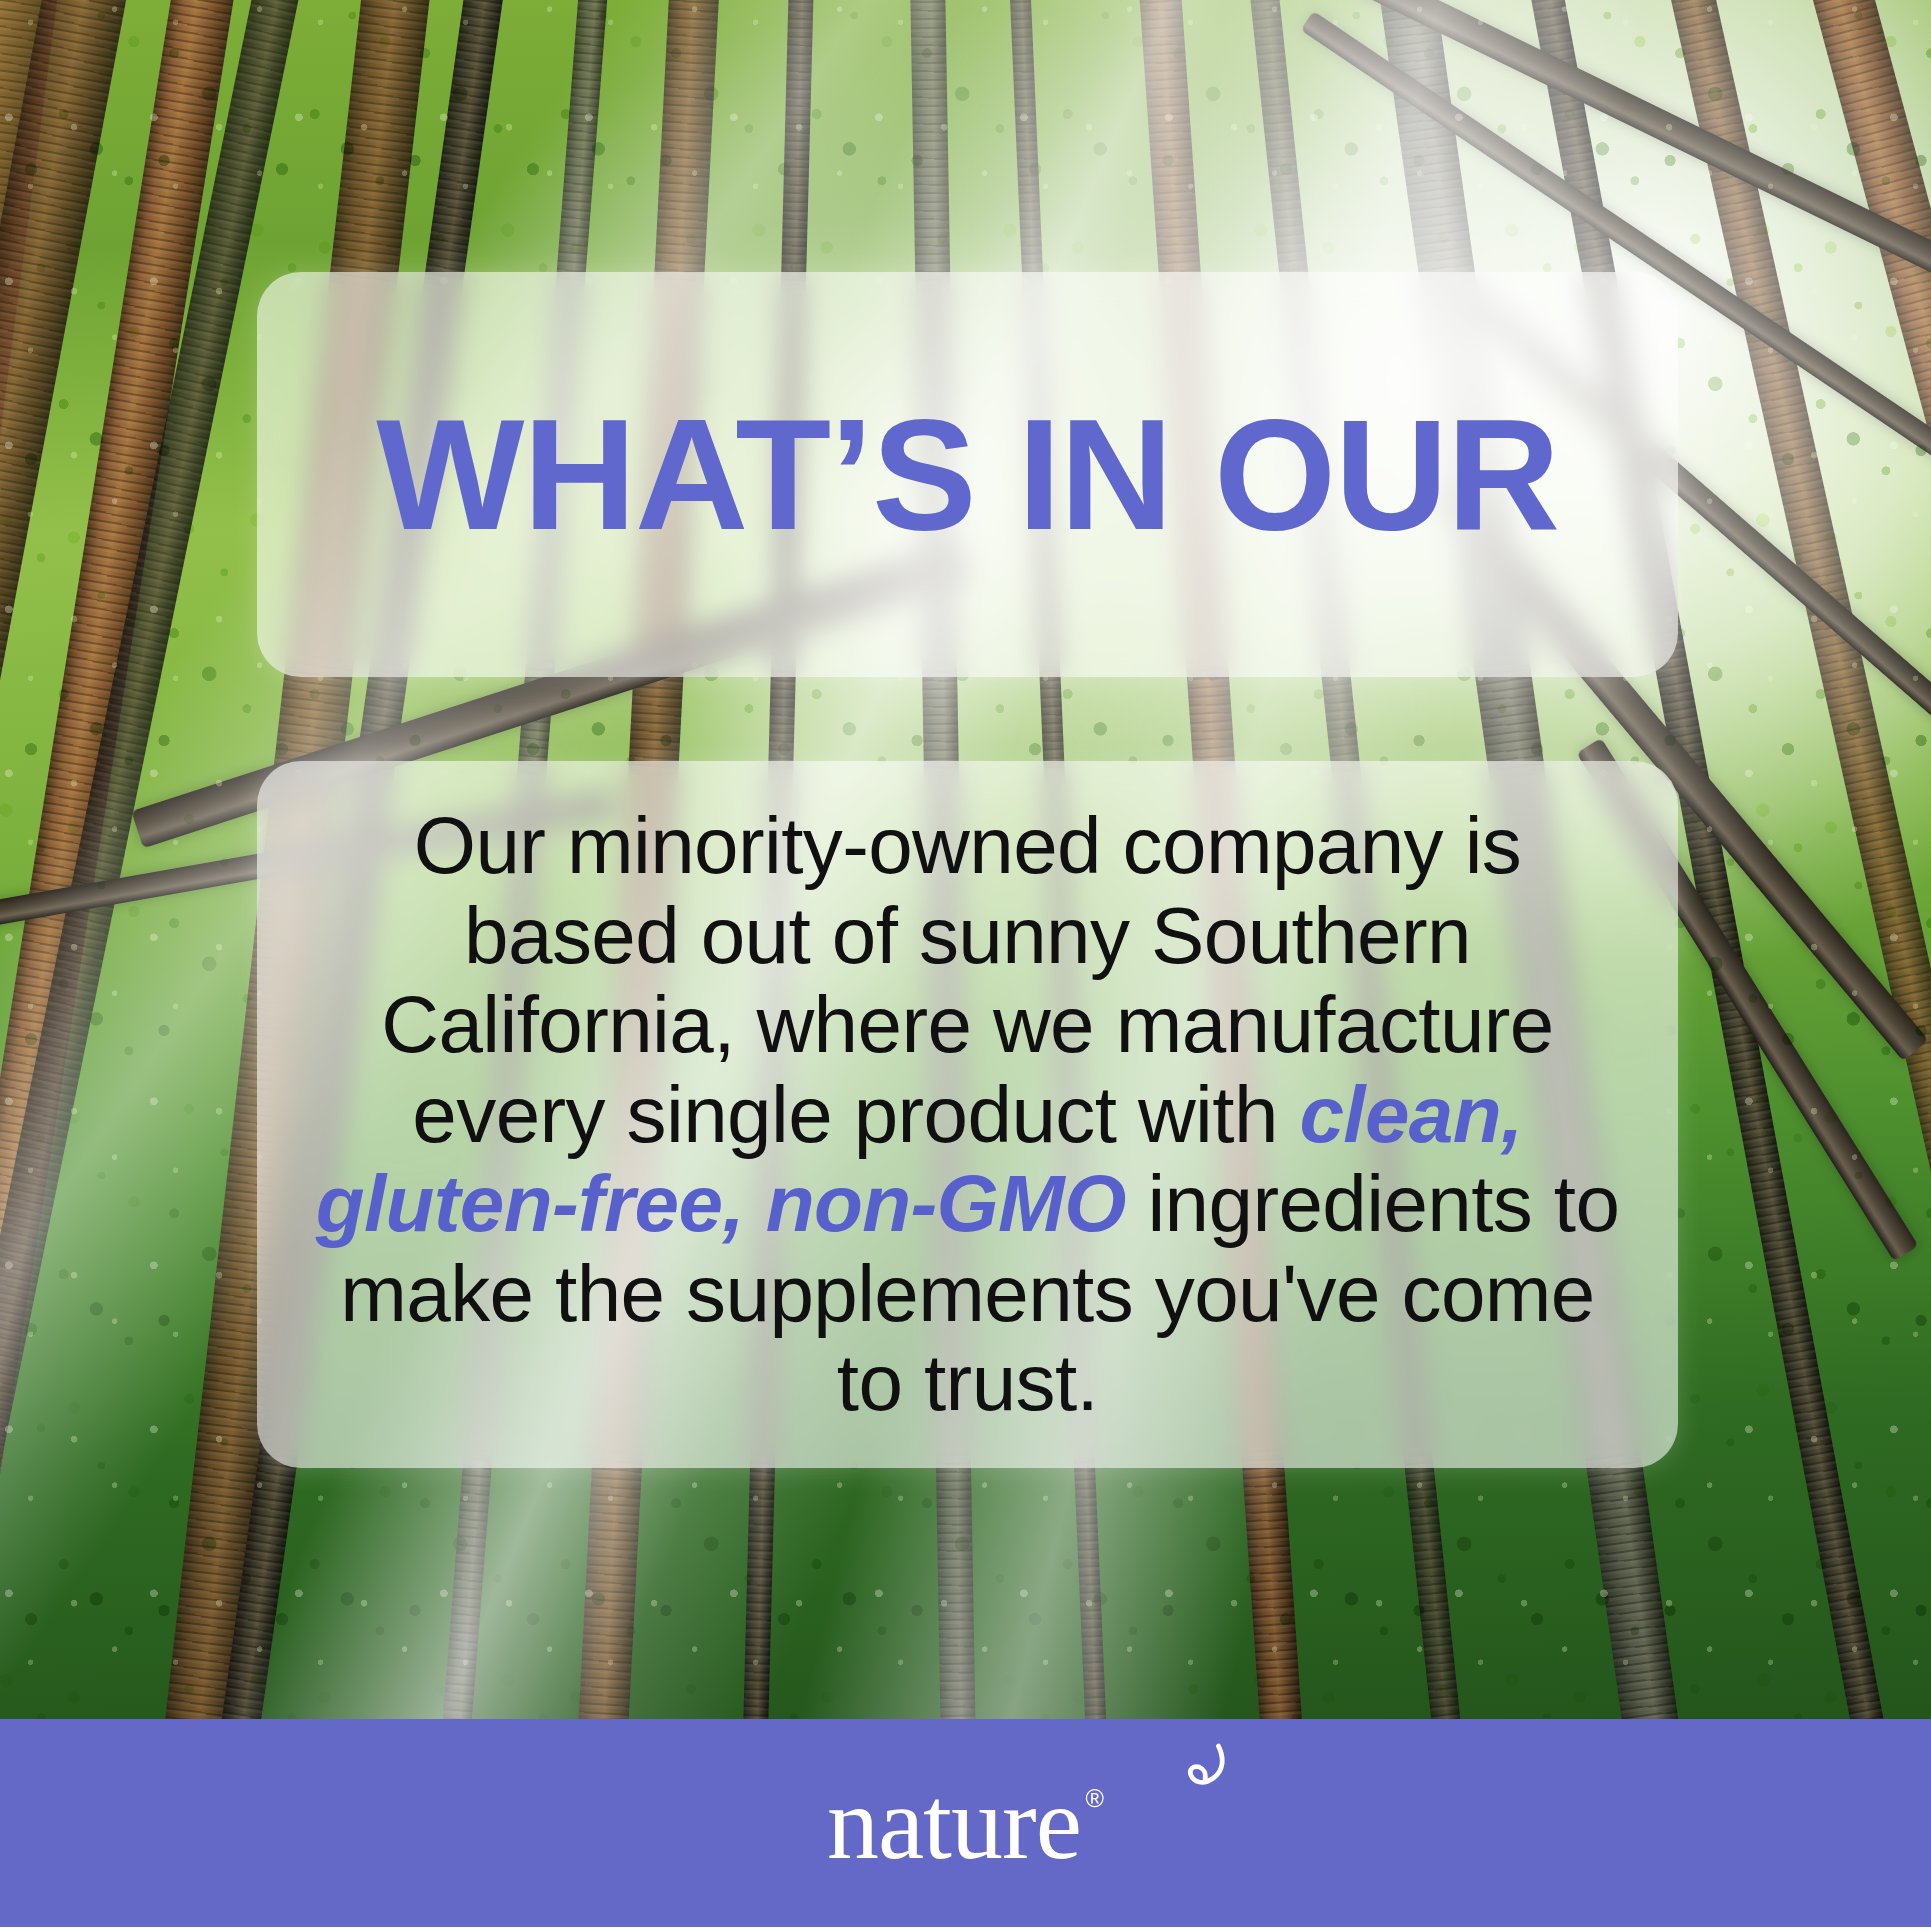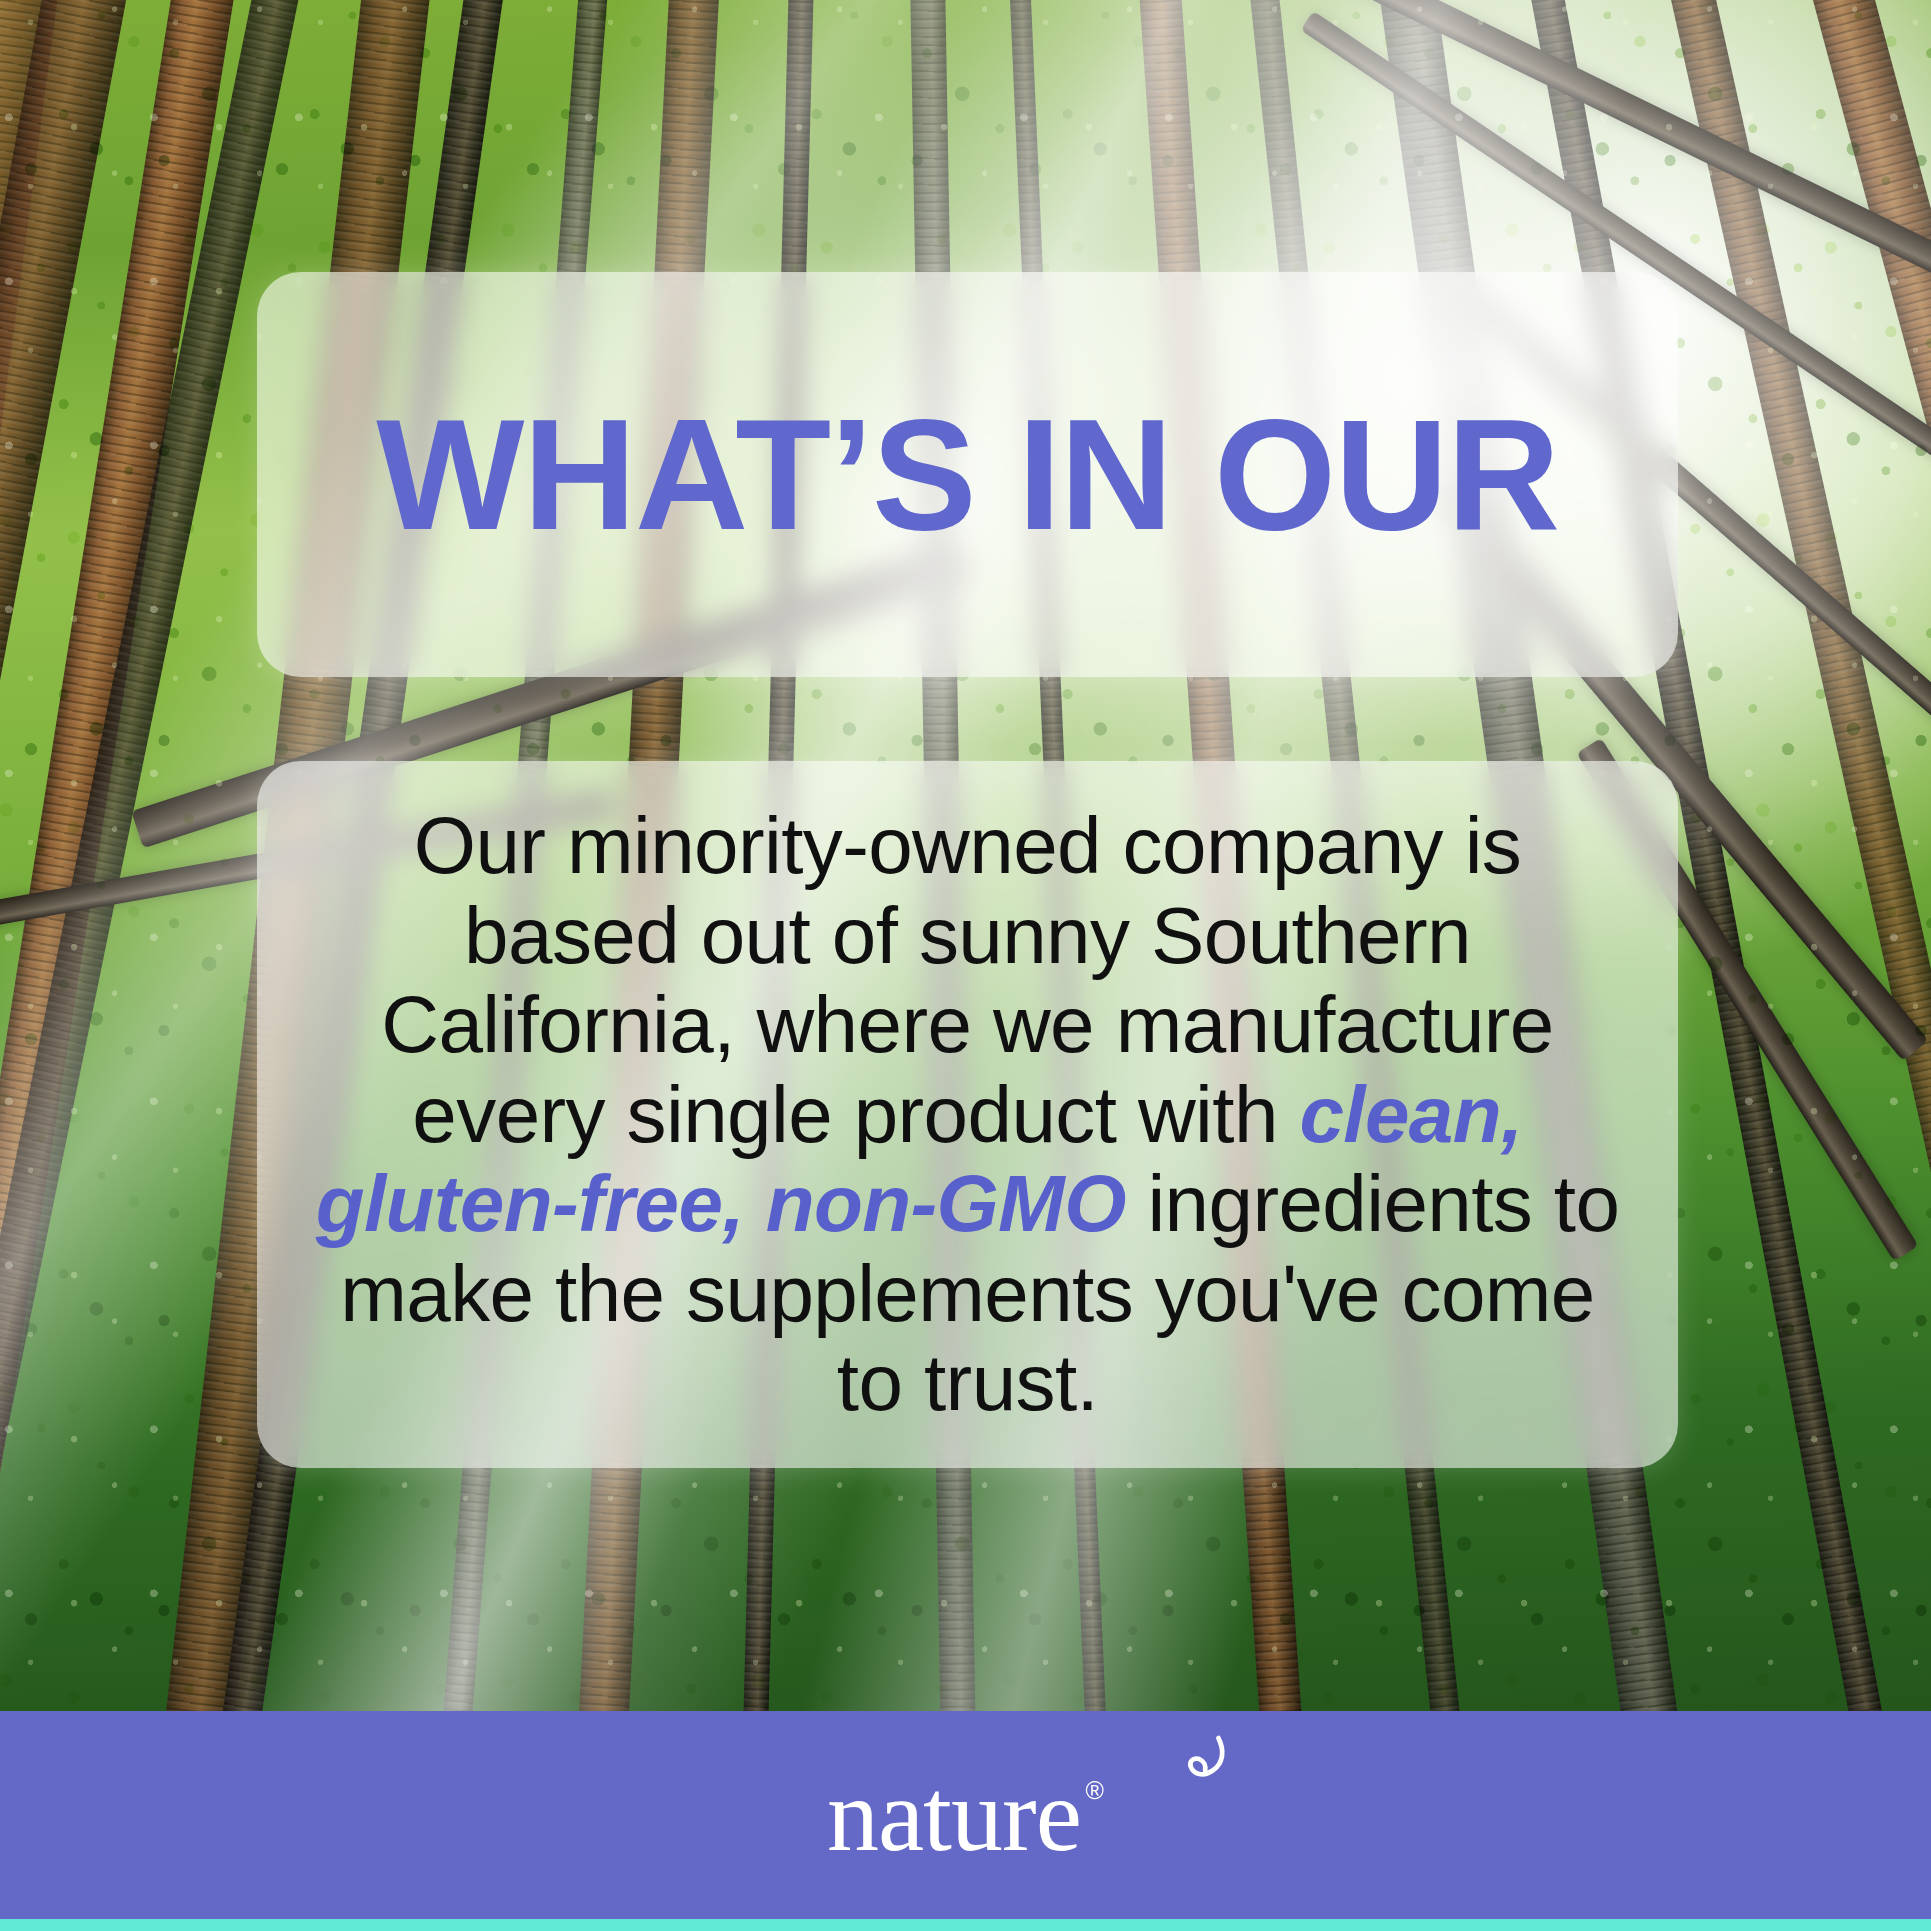--- a/index.html
+++ b/index.html
@@ -9,21 +9,21 @@
     background: #000;
   }
   * { box-sizing: border-box; }
 
   .poster {
     position: relative;
     width: 1931px;
     height: 1931px;
     overflow: hidden;
     font-family: "Liberation Sans", sans-serif;
-    background: #5eead4;
+    background: #ffffff;
   }
 
   
   .photo {
     position: absolute;
     inset: 0 0 208px 0;
     overflow: hidden;
     background:
       
       radial-gradient(ellipse 869px 1062px at 86% 18%,
@@ -168,21 +168,21 @@
   }
   .hl {
     color: #5860CC;
     font-weight: 700;
     font-style: italic;
   }
 
   
   #footer-bar {
     position: absolute;
-    left: 0; right: 0; bottom: 12px;
+    left: 0; right: 0; bottom: 4px;
     height: 208px;
     background: #6468C6;
     display: flex;
     align-items: center;
     justify-content: center;
   }
   .logo-lockup {
     display: flex;
     align-items: flex-start;
     position: relative;

